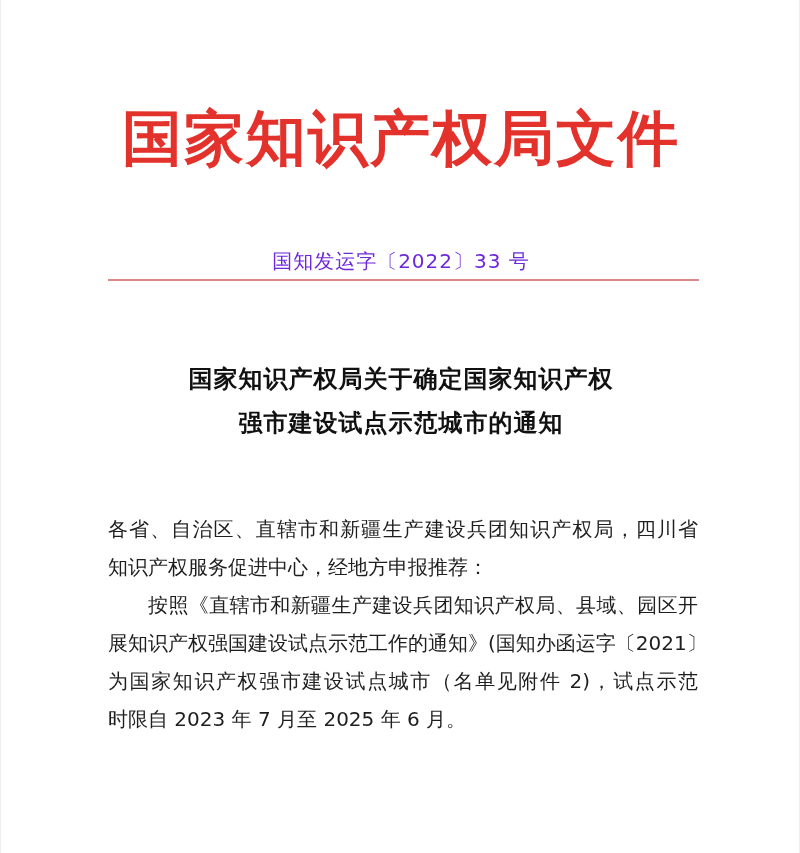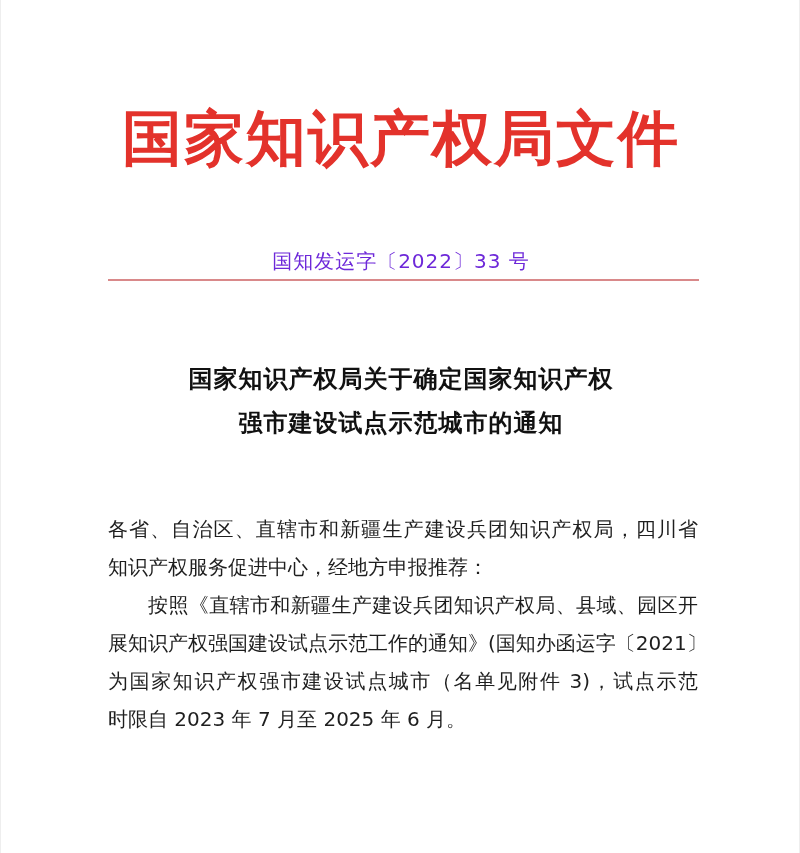--- a/index.html
+++ b/index.html
@@ -109,17 +109,17 @@
     <span class="line">国家知识产权局关于确定国家知识产权</span>
     <span class="line">强市建设试点示范城市的通知</span>
   </div>
 
   <div class="body-text">
     <span class="line">各省、自治区、直辖市和新疆生产建设兵团知识产权局，四川省</span>
     <span class="line last">知识产权服务促进中心，经地方申报推荐：</span>
 
     <span class="line indent">按照《直辖市和新疆生产建设兵团知识产权局、县域、园区开</span>
     <span class="line">展知识产权强国建设试点示范工作的通知》(国知办函运字〔2021〕</span>
-    <span class="line">为国家知识产权强市建设试点城市（名单见附件 3)，试点示范</span>
+    <span class="line">为国家知识产权强市建设试点城市（名单见附件 2)，试点示范</span>
     <span class="line last">时限自 2023 年 7 月至 2025 年 6 月。</span>
   </div>
 
 </div>
 
 </body></html>

